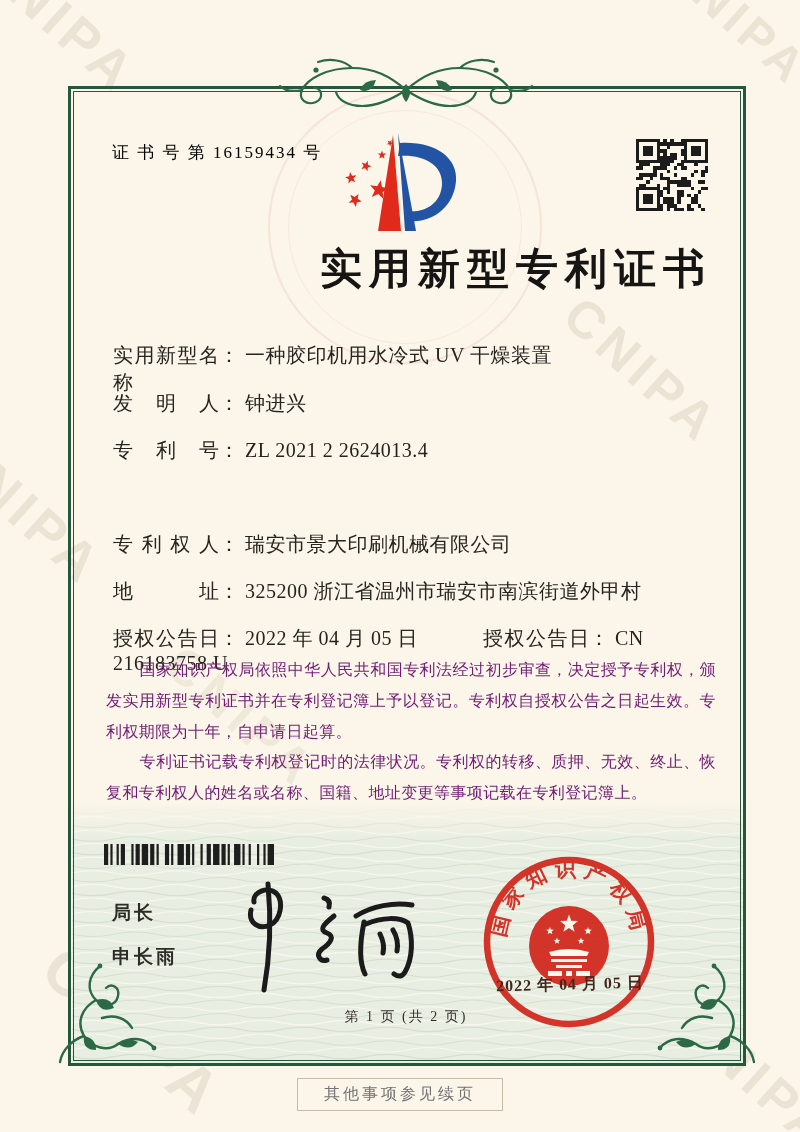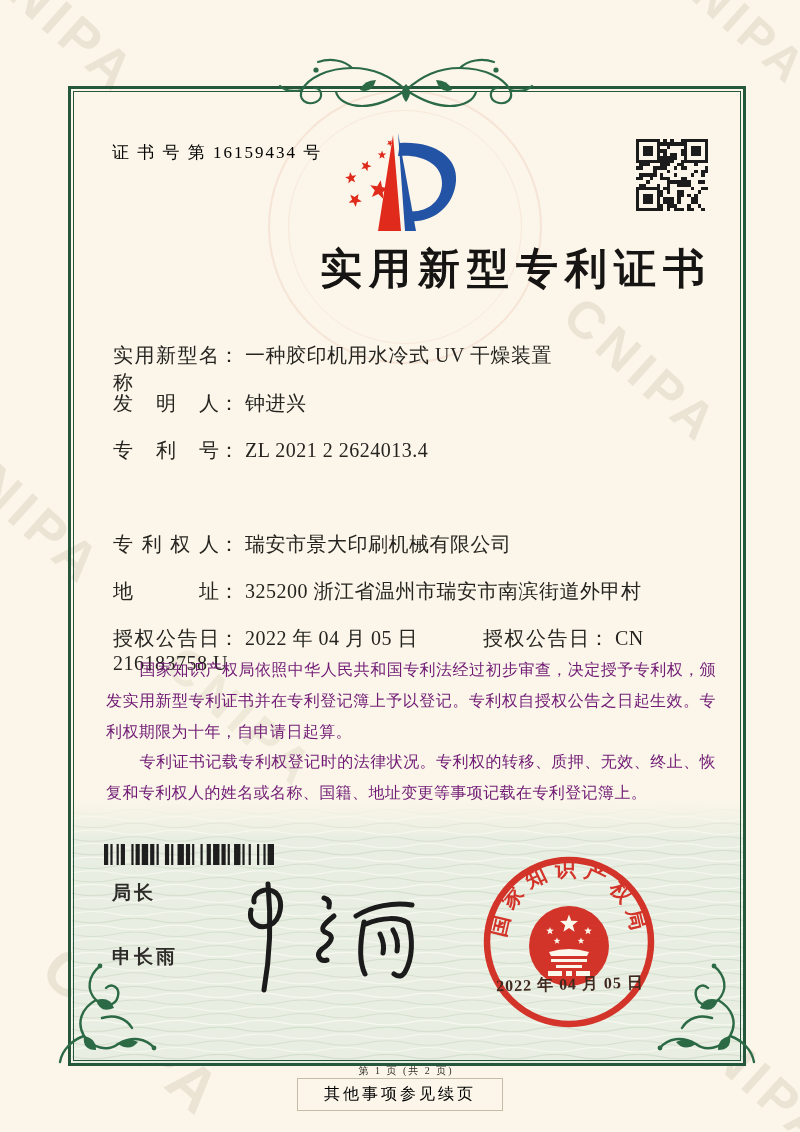--- a/index.html
+++ b/index.html
@@ -41,25 +41,25 @@
   .fcolon{display:inline-block;margin-right:6px;}
   .fvalue{letter-spacing:0.5px;}
   .fvalue-fixed{display:inline-block;width:238px;letter-spacing:0.5px;}
   .paras{left:106px;top:655px;width:610px;font-size:16px;line-height:30.8px;
     text-align:justify;color:#701a75;}
   .paras p{margin:0;text-indent:2.1em;letter-spacing:0.4px;}
   .signer{left:112px;font-family:"Liberation Sans","DejaVu Sans",sans-serif;
     font-size:19px;font-weight:600;letter-spacing:3px;color:#2e2c29;z-index:5;}
   .seal-date{left:496px;top:974px;width:180px;font-size:16px;letter-spacing:1px;
     color:#40291f;z-index:7;transform:rotate(-1.5deg);font-weight:600;}
-  .page-info{left:100px;top:1064px;width:612px;text-align:center;font-size:10px;
+  .page-info{left:100px;top:1008px;width:612px;text-align:center;font-size:14px;
     letter-spacing:2px;color:#33302a;}
   .cont-box{left:50%;top:1078px;transform:translateX(-50%);
     border:1px solid rgba(150,140,112,0.55);padding:5px 26px;font-size:16px;
-    letter-spacing:3px;color:#000000;z-index:4;}
+    letter-spacing:3px;color:#737373;z-index:4;}
   .sig{left:228px;top:876px;z-index:6;}
   .seal{left:478px;top:850px;z-index:6;}
   .barcode{left:104px;top:844px;z-index:5;}
   .qr{left:636px;top:139px;z-index:4;}
   .logo{left:334px;top:129px;z-index:4;}
 </style>
 </head>
 <body>
 
 <div class="page">
@@ -468,21 +468,21 @@
       <rect x="58.8" y="0" width="2.1" height="21" fill="#1e1e1e"></rect>
       <rect x="61.9" y="0" width="1.1" height="21" fill="#1e1e1e"></rect>
       <rect x="65.1" y="0" width="3.2" height="21" fill="#1e1e1e"></rect>
       <rect x="69.3" y="0" width="1.1" height="21" fill="#1e1e1e"></rect>
       <rect x="72.4" y="0" width="1.1" height="21" fill="#1e1e1e"></rect>
       <rect x="76.6" y="0" width="1.1" height="21" fill="#1e1e1e"></rect>
       <rect x="79.8" y="0" width="1.1" height="21" fill="#1e1e1e"></rect>
       <rect x="81.9" y="0" width="3.2" height="21" fill="#1e1e1e"></rect>
     </svg>
 
-  <div class="abs signer" style="top:880px;">局长</div>
+  <div class="abs signer" style="top:900px;">局长</div>
   <div class="abs signer" style="top:944px;">申长雨</div>
 
   <svg class="abs sig" width="210" height="128" viewBox="0 0 210 128">
     <g stroke="#1b1b1b" stroke-width="5" fill="none" stroke-linecap="round" stroke-linejoin="round">
       <path d="M26,26 C24,16 40,10 48,17 C56,25 53,44 42,49 C31,54 20,47 23,34"></path>
       <path d="M40,8 C43,40 42,80 36,114"></path>
       <path d="M96,22 q7,2 5,9"></path>
       <path d="M106,40 C96,48 90,54 99,57 C107,60 103,67 94,73 C87,79 92,86 99,84"></path>
       <path d="M128,40 C144,30 166,26 184,29"></path>
       <path d="M136,46 C132,66 131,86 137,98"></path>

